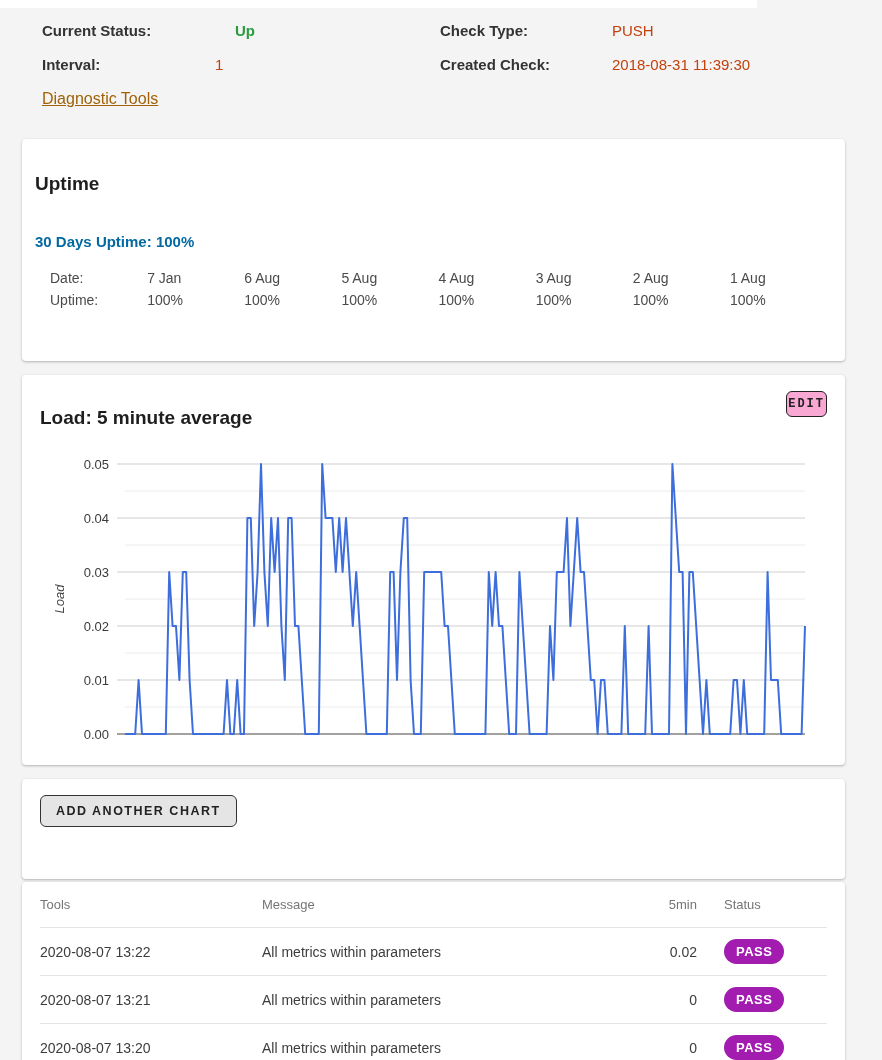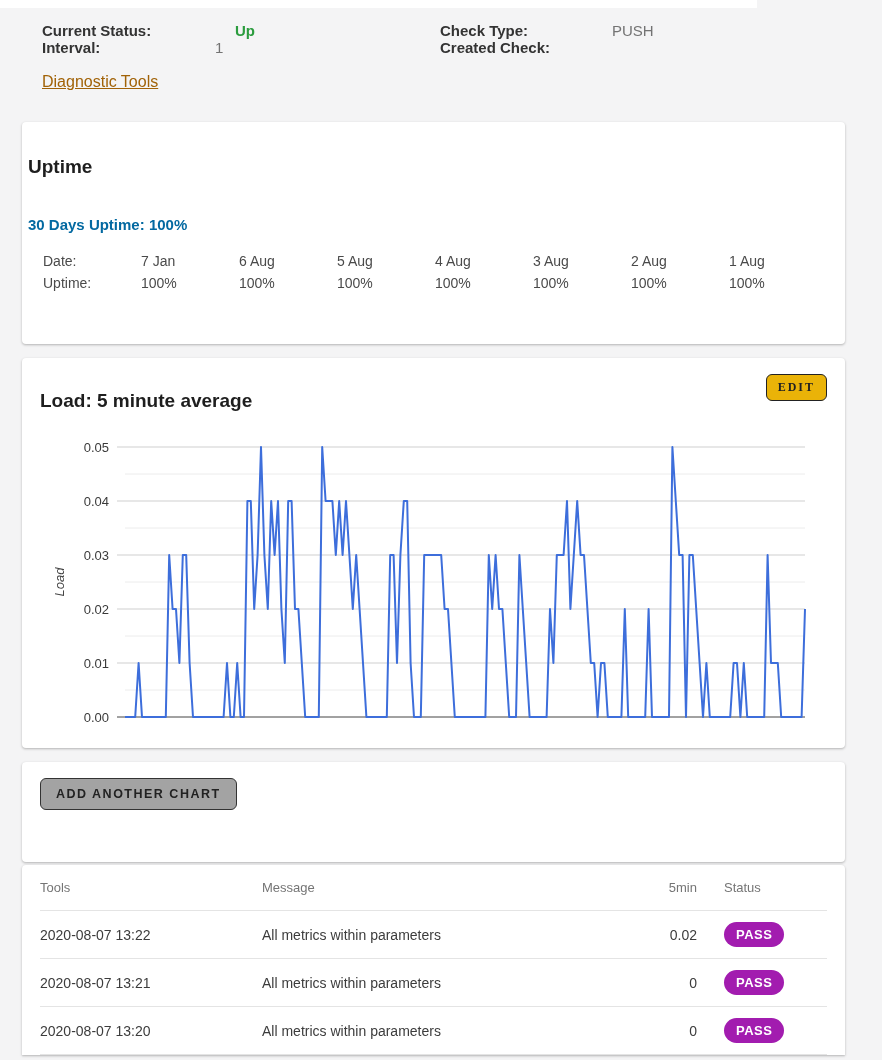--- a/index.html
+++ b/index.html
@@ -11,58 +11,58 @@
   }
   .top-strip {
     position:absolute; left:0; top:0; width:757px; height:8px;
     background:#ffffff;
   }
   
   .status-panel { padding:22px 0 0 42px; }
   .status-grid {
     display:grid;
     grid-template-columns:173px 225px 172px 1fr;
-    row-gap:0;
+    row-gap:17px;
     align-items:center;
   }
   .flabel { font-weight:bold; font-size:15px; color:#333; }
-  .fvalue { font-size:15px; color:#737373; }
+  .fvalue { font-size:15px; color:#c2410c; }
   .fvalue.up { color:#2b9c3e; font-weight:bold;margin-left:20px; }
   .diag-link {
     display:inline-block; margin-top:17px;
     font-size:16px; color:#a16207; text-decoration:underline; cursor:pointer;
   }
   
   .card {
     background:#fff; width:823px; margin-left:22px;
     border-radius:4px;
     box-shadow:0 1px 3px rgba(0,0,0,.18), 0 1px 2px rgba(0,0,0,.10);
     position:relative;
   }
   .card h2 { font-size:19px; font-weight:bold; color:#1e1e1e; }
   
-  .uptime-card { margin-top:31px; height:222px; padding:34px 18px 0 6px; }
+  .uptime-card { margin-top:31px; height:222px; padding:34px 18px 0 13px; }
   .uptime-summary { margin-top:38px; font-size:15px; font-weight:bold; color:#0369a1; }
   .uptime-table { margin-top:17px; margin-left:15px; }
   .urow { display:flex; line-height:22px; }
   .ulabel { width:103px; font-size:14px; color:#4a4a4a; }
   .ucell { width:103px; font-size:14px; color:#4a4a4a; }
   
   .load-card { margin-top:14px; height:390px; padding:32px 18px 0 18px; }
   .edit-btn {
     position:absolute; top:16px; right:18px;
-    background:#eab308; border:1.5px solid #222; border-radius:6px;
-    padding:5px 11px; font-family:Liberation Serif, serif; font-size:12px; font-weight:bold;
+    background:#f9a8d4; border:1.5px solid #222; border-radius:6px;
+    padding:5px 1px; font-family:Liberation Mono, monospace; font-size:12px; font-weight:bold;
     letter-spacing:2px; color:#222; cursor:pointer;
   }
   .chart-wrap { position:absolute; left:0; top:78px; width:823px; height:302px; }
   
   .add-card { margin-top:14px; height:100px; padding:16px 18px; }
   .add-btn {
-    background:#a3a3a3; border:1.5px solid #333; border-radius:6px;
+    background:#e5e5e5; border:1.5px solid #333; border-radius:6px;
     padding:8px 15px; font-family:inherit; font-size:12.5px; font-weight:bold;
     letter-spacing:1.5px; color:#222; cursor:pointer;
   }
   
   .table-card { margin-top:3px; padding:0 18px; border-radius:4px 4px 0 0; }
   .trow { display:flex; align-items:center; height:48px; border-bottom:1px solid #e4e4e4; }
   .trow.head { height:46px; }
   .tc-time { width:222px; font-size:14px; color:#3c3c3c; }
   .tc-msg  { flex:1; font-size:14px; color:#3c3c3c; }
   .tc-5min { width:70px; text-align:right; font-size:14px; color:#3c3c3c; }
@@ -81,20 +81,21 @@
 
 <section class="status-panel">
   <div class="status-grid">
     <span class="flabel">Current Status:</span>
     <span class="fvalue up">Up</span>
     <span class="flabel">Check Type:</span>
     <span class="fvalue">PUSH</span>
     <span class="flabel">Interval:</span>
     <span class="fvalue">1</span>
     <span class="flabel">Created Check:</span>
+    <span class="fvalue">2018-08-31 11:39:30</span>
   </div>
   <a class="diag-link">Diagnostic Tools</a>
 </section>
 
 <section class="card uptime-card">
   <h2>Uptime</h2>
   <div class="uptime-summary">30 Days Uptime: 100%</div>
   <div class="uptime-table">
     <div class="urow">
       <span class="ulabel">Date:</span>

